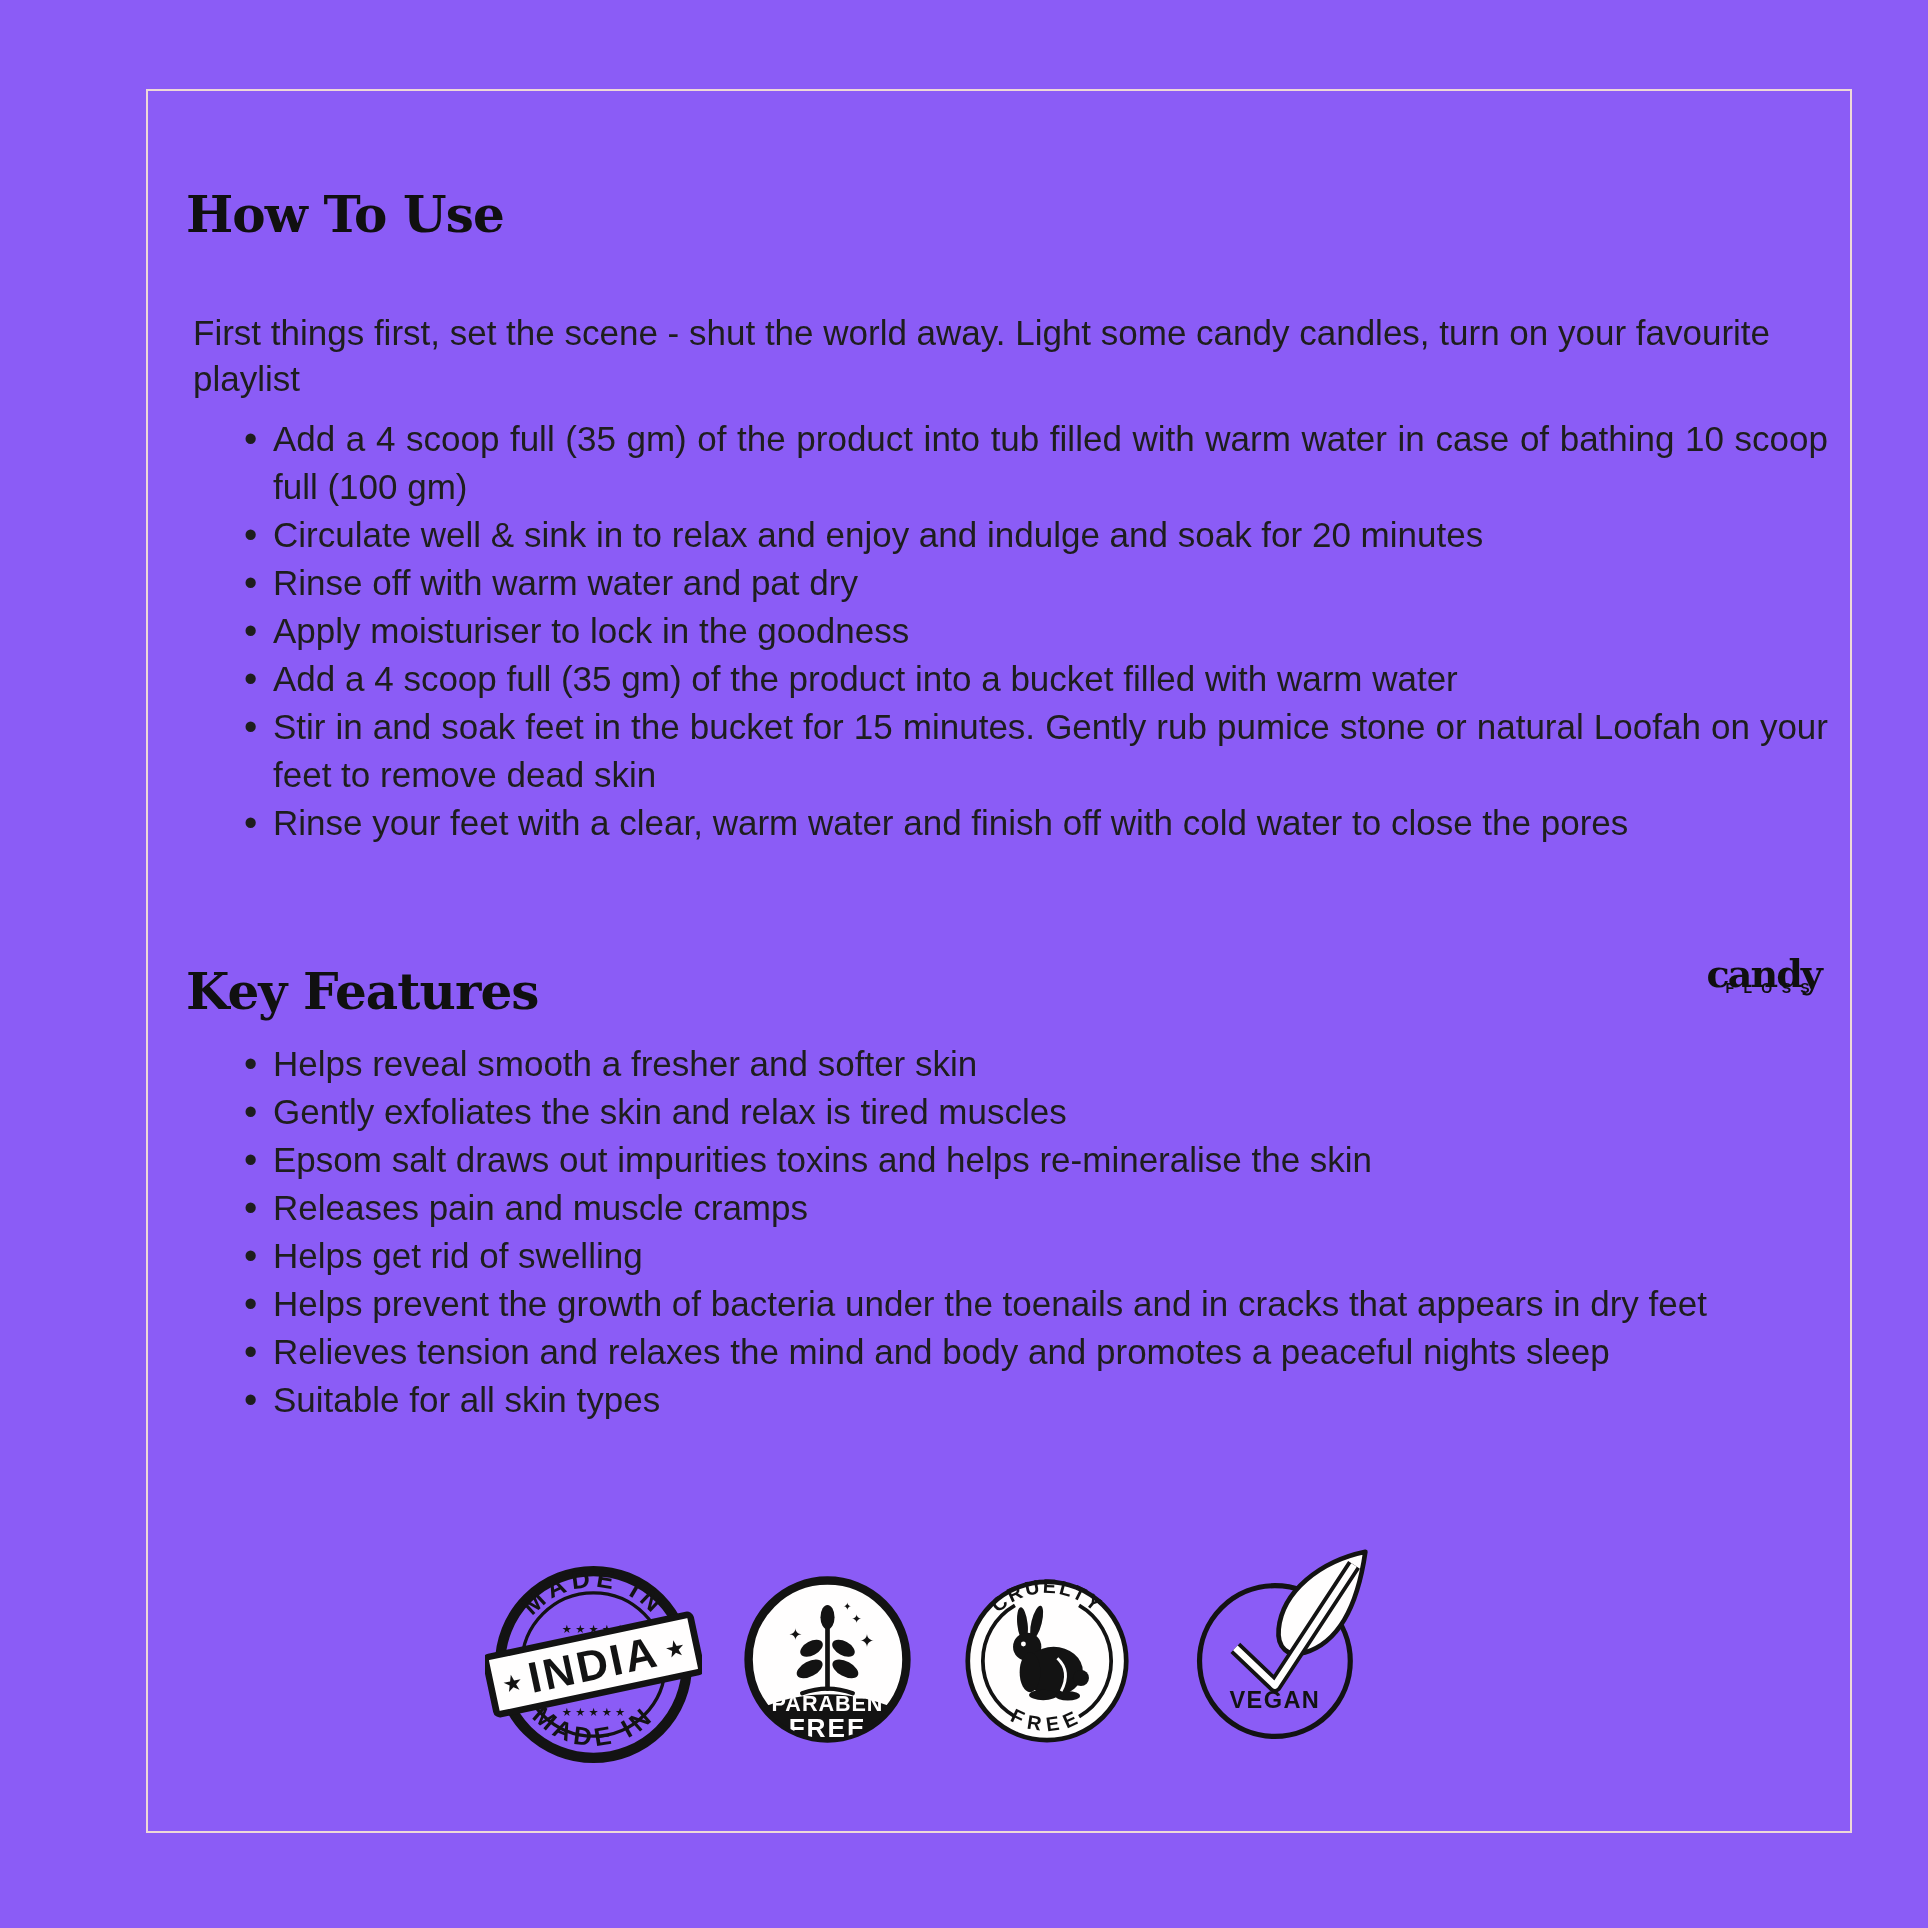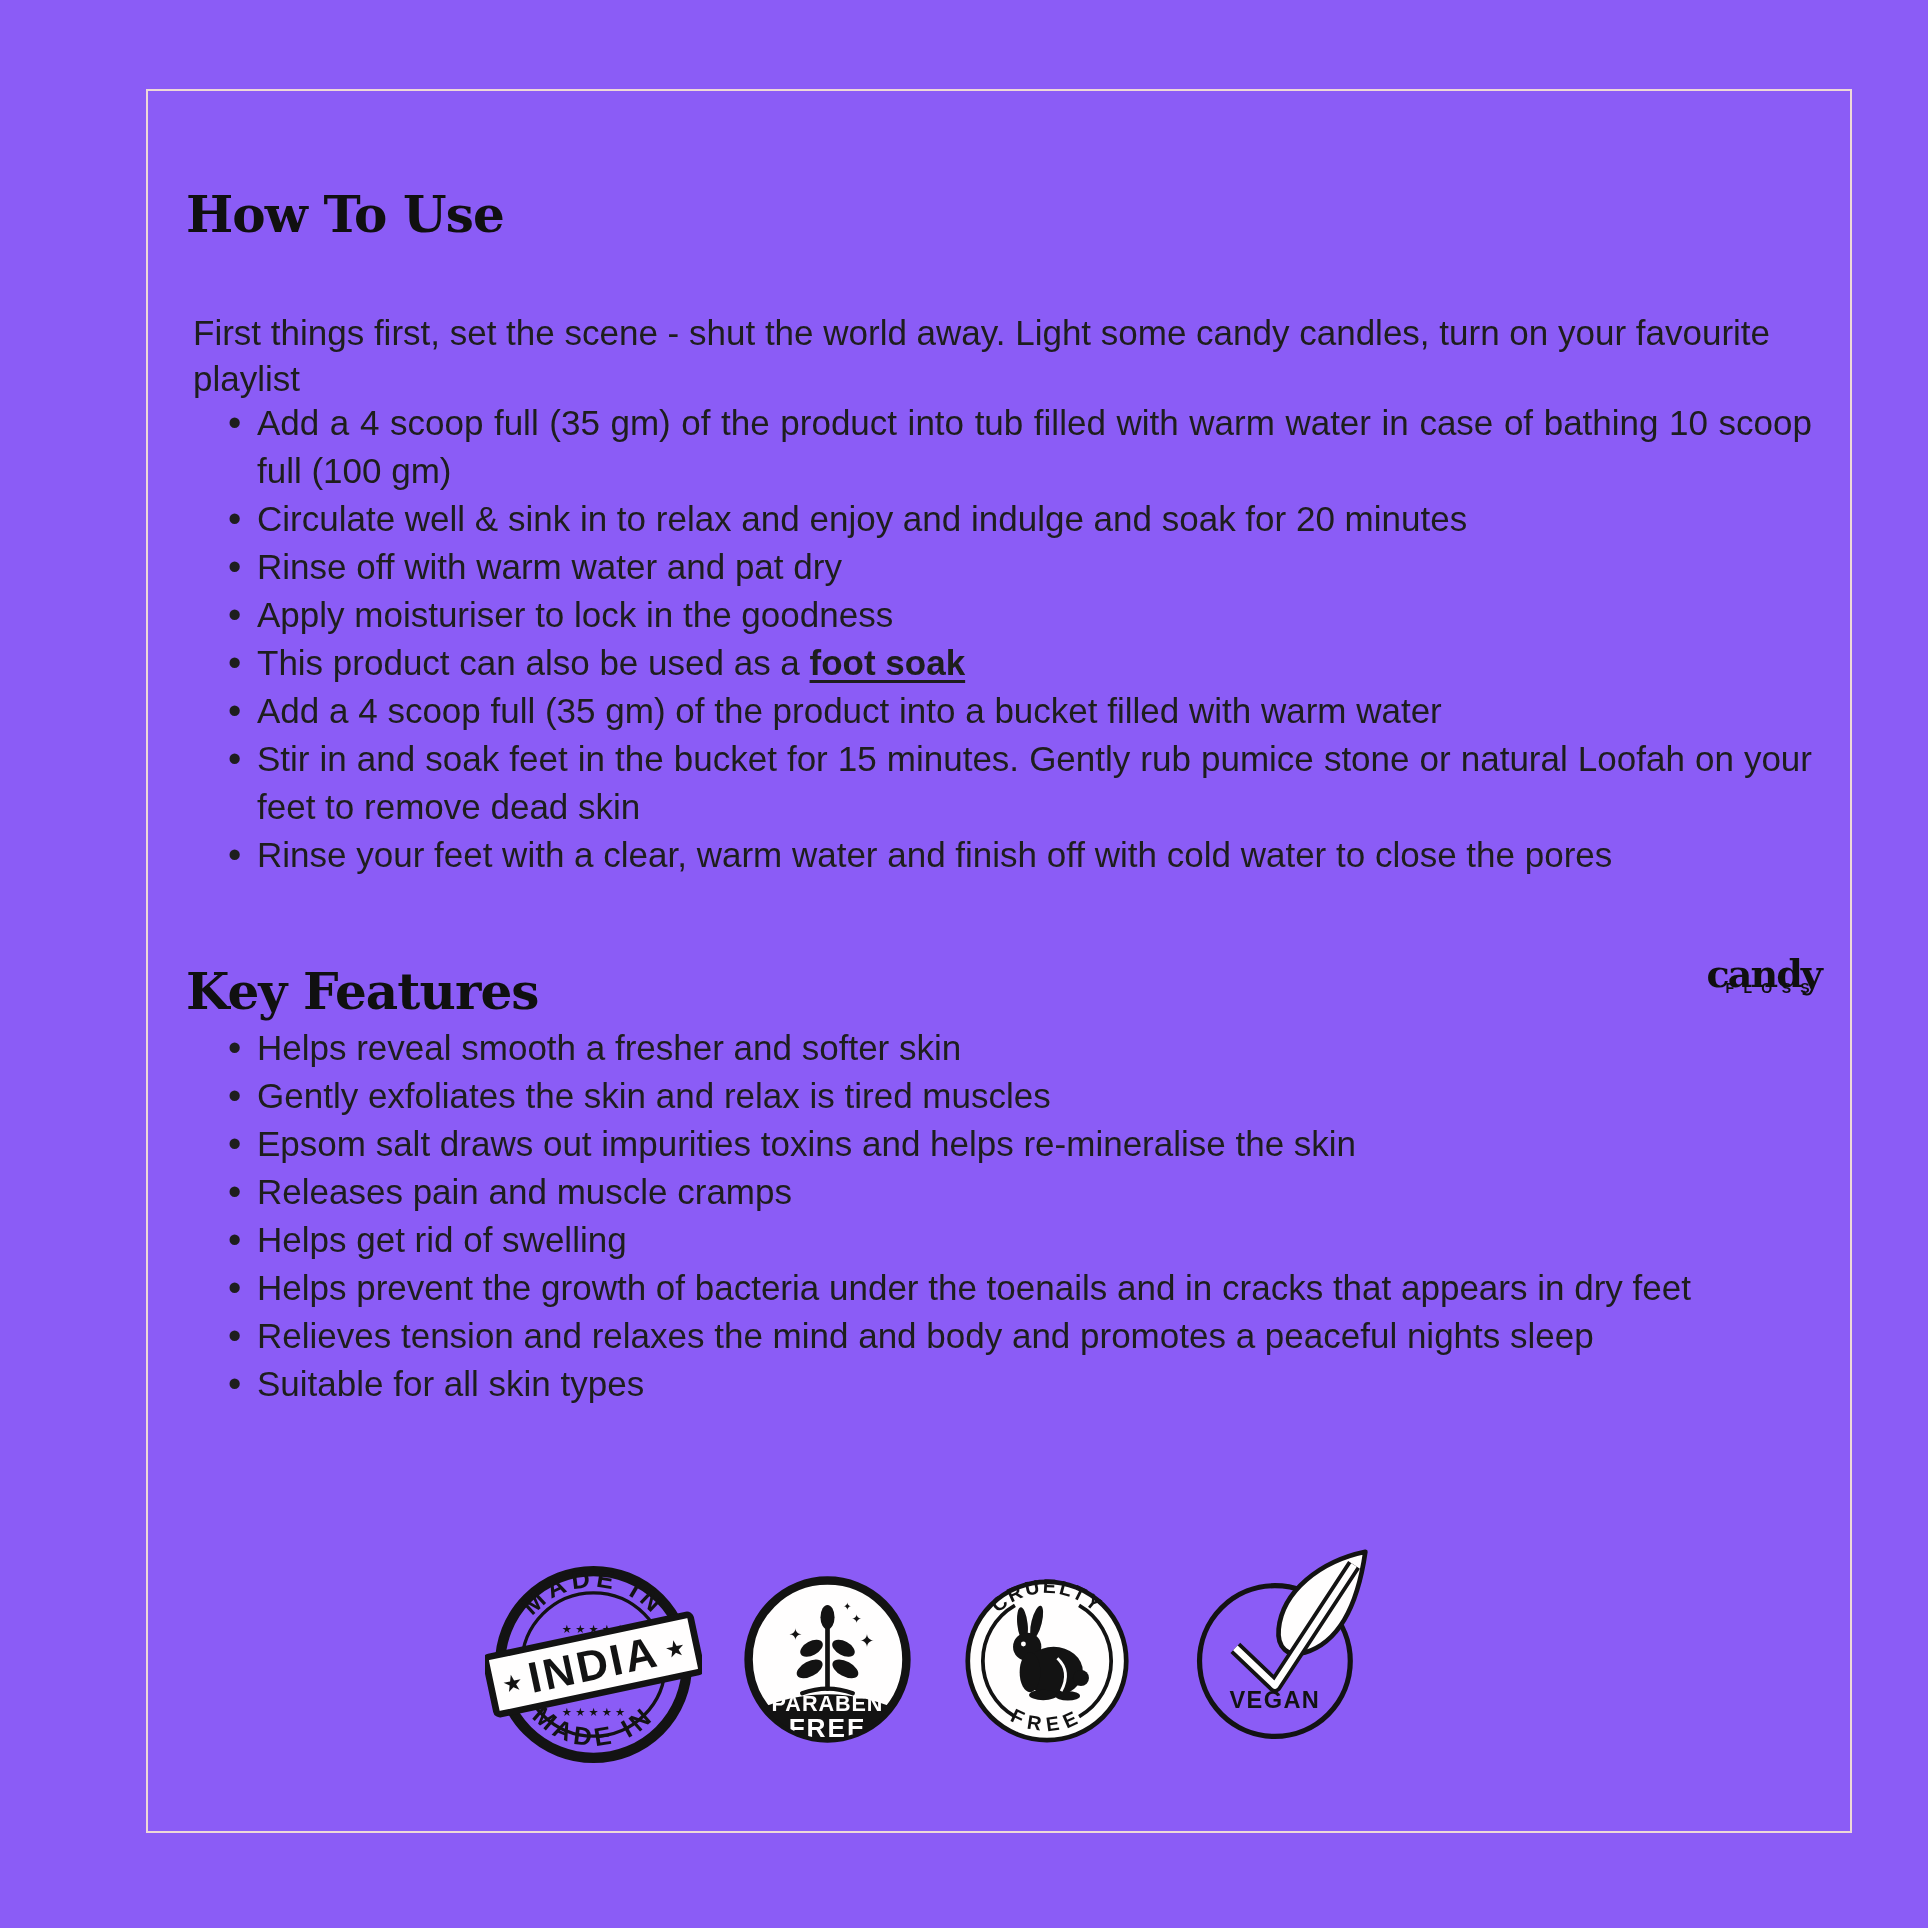--- a/index.html
+++ b/index.html
@@ -6,21 +6,21 @@
   .page{position:relative;width:1928px;height:1928px;background:#8b5cf6;overflow:hidden;
         font-family:"Liberation Sans",sans-serif;color:#1e1e1e;}
   .frame{position:absolute;left:146px;top:89px;width:1702px;height:1740px;
          border:2.8px solid #eed8d8;pointer-events:none;}
   h1.section-title{font-family:"DejaVu Serif",serif;font-weight:700;font-size:50px;
          letter-spacing:-0.9px;color:#101010;margin:0;position:absolute;white-space:nowrap;}
   #howto-title{left:186px;top:185px;}
   #features-title{left:186px;top:962px;}
   .intro{position:absolute;left:193px;top:275px;width:1653px;
          font-size:35px;line-height:46px;}
-  ul.blist{position:absolute;margin:0;padding:0;list-style:none;
+  ul.blist{position:absolute;margin:16px;padding:0;list-style:none;
          font-size:35px;line-height:48px;}
   #howto-list{left:228px;top:399px;width:1584px;}
   #features-list{left:228px;top:1024px;width:1584px;}
   ul.blist li{position:relative;padding-left:29px;}
   ul.blist li::before{content:"\2022";position:absolute;left:0;top:0;font-size:38px;}
   ul.blist li.justify{text-align:justify;}
   .underlined{font-weight:bold;text-decoration:underline;text-decoration-thickness:2.8px;text-underline-offset:4.7px;}
   .logo{position:absolute;right:107px;top:953px;text-align:right;}
   .logo-candy{font-family:"DejaVu Serif",serif;font-weight:700;font-size:38px;
          letter-spacing:-1.9px;line-height:1.1;color:#101010;}
@@ -41,21 +41,20 @@
 
   <h1 class="section-title" id="howto-title">How To Use</h1>
 
   <p class="intro">First things first, set the scene - shut the world away. Light some candy candles, turn on your favourite playlist</p>
 
   <ul class="blist" id="howto-list">
       <li class="justify"><span>Add a 4 scoop full (35 gm) of the product into tub filled with warm water in case of bathing 10 scoop full (100 gm)</span></li>
       <li><span>Circulate well &amp; sink in to relax and enjoy and indulge and soak for 20 minutes</span></li>
       <li><span>Rinse off with warm water and pat dry</span></li>
       <li><span>Apply moisturiser to lock in the goodness</span></li>
-      <li><span>This product can also be used as a </span><span class="underlined">foot soak</span></li>
       <li><span>Add a 4 scoop full (35 gm) of the product into a bucket filled with warm water</span></li>
       <li class="justify"><span>Stir in and soak feet in the bucket for 15 minutes. Gently rub pumice stone or natural Loofah on your feet to remove dead skin</span></li>
       <li><span>Rinse your feet with a clear, warm water and finish off with cold water to close the pores</span></li>
     </ul>
 
   <h1 class="section-title" id="features-title">Key Features</h1>
 
   <div class="logo">
     <div class="logo-candy">candy</div>
     <div class="logo-floss">FLOSS</div>

